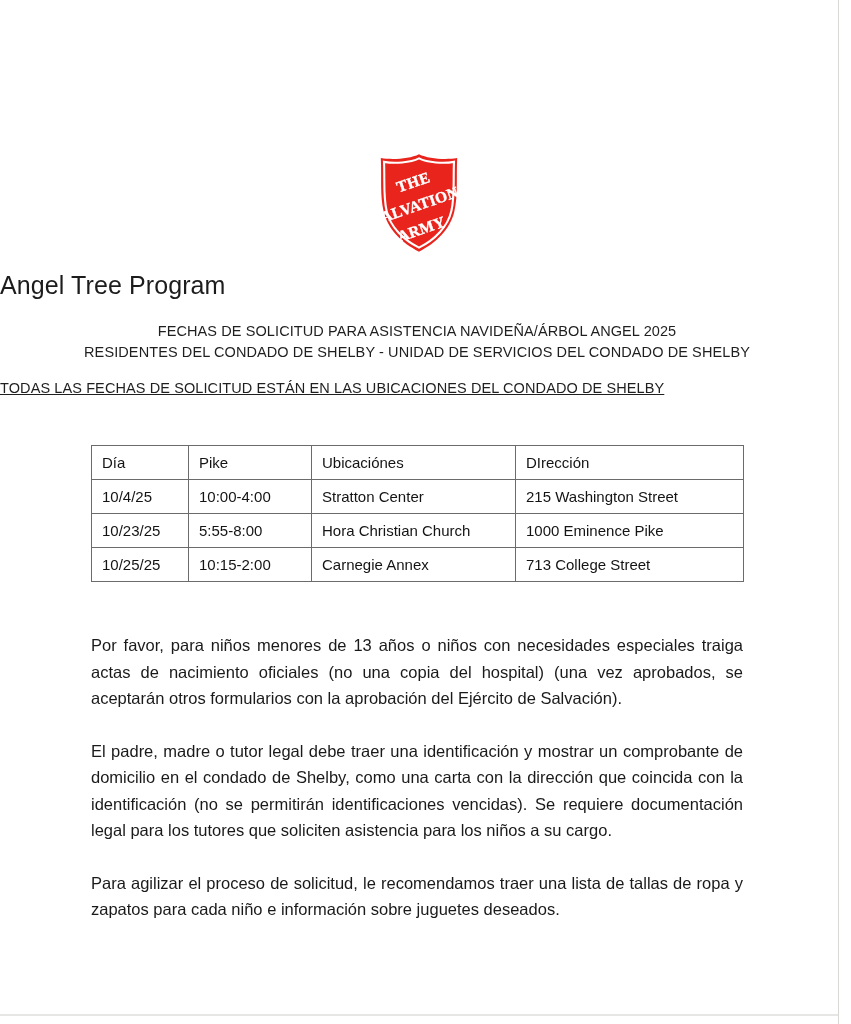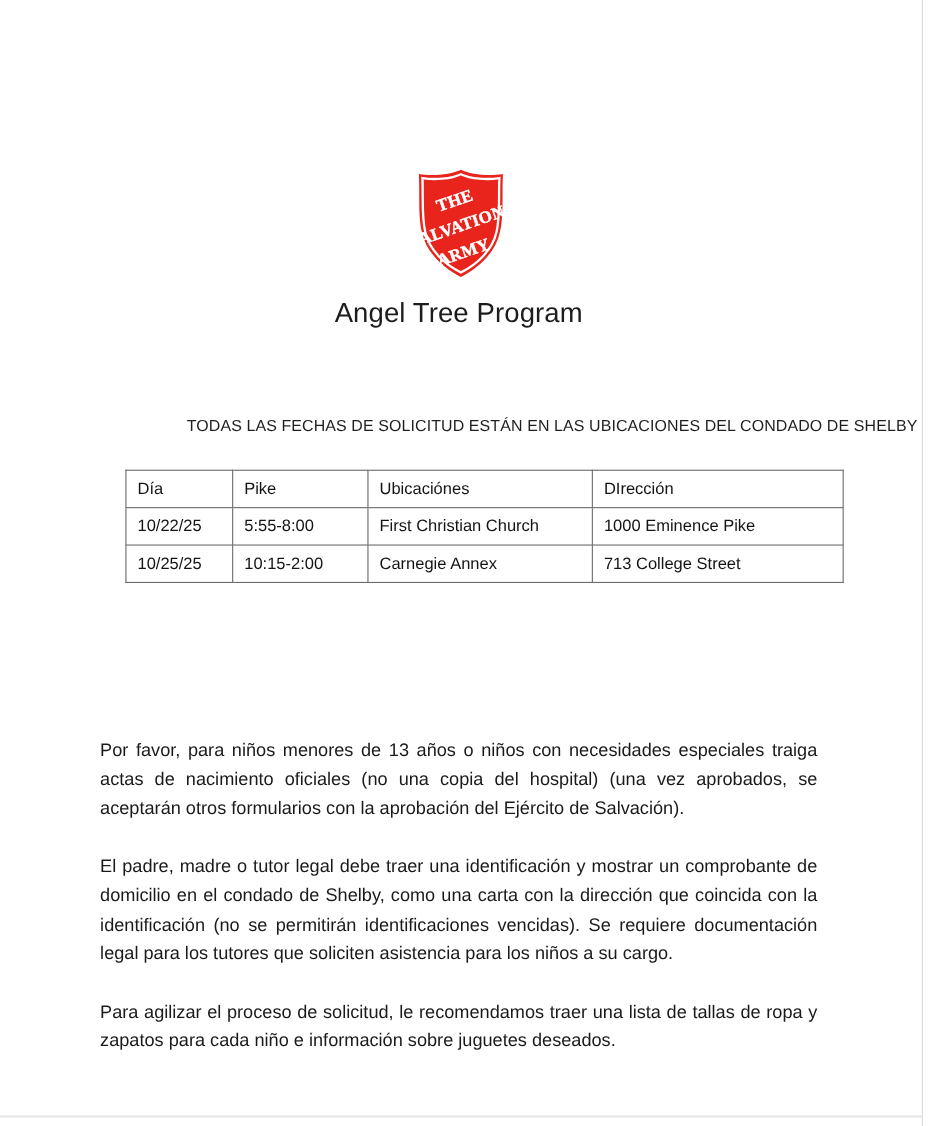--- a/index.html
+++ b/index.html
@@ -50,21 +50,21 @@
     height: 106px;
   }
   .logo-wrap svg { display: block; }
 
   
   .doc-title {
     position: absolute;
     left: 0;
     top: 271px;
     width: 834px;
-    text-align: center;
+    text-align: left;
     font-size: 25px;
     letter-spacing: 0.1px;
     color: #1c1c1c;
   }
 
   
   .subhead-block {
     position: absolute;
     left: 0;
     top: 321px;
@@ -76,37 +76,37 @@
     line-height: 21px;
     color: #1f1f1f;
     letter-spacing: 0.1px;
     white-space: nowrap;
   }
   .subhead-note {
     position: absolute;
     left: 0;
     top: 378px;
     width: 834px;
-    text-align: right;
+    text-align: left;
     font-size: 14.5px;
     line-height: 21px;
     color: #1f1f1f;
     letter-spacing: 0.1px;
     white-space: nowrap;
+    text-decoration: underline;
   }
 
   
   .sched-table {
     position: absolute;
     left: 91px;
-    top: 427px;
+    top: 445px;
     width: 652px;
     border-collapse: collapse;
     table-layout: fixed;
-    margin-left: 23px;
   }
   .sched-table td,
   .sched-table th {
     border: 1px solid #6b6b6b;
     padding: 6px 10px 7px 10px;
     font-size: 15px;
     font-weight: normal;
     text-align: left;
     color: #141414;
     height: 20px;
@@ -115,21 +115,21 @@
   }
   .col-dia      { width: 97px; }
   .col-hora     { width: 123px; }
   .col-ubic     { width: 204px; }
   .col-dir      { width: 228px; }
 
   
   .body-copy {
     position: absolute;
     left: 91px;
-    top: 669px;
+    top: 632px;
     width: 652px;
   }
   .para {
     font-size: 16.5px;
     line-height: 26.5px;
     text-align: justify;
     color: #1a1a1a;
     margin: 0 0 26px 0;
   }
   .para:last-child { margin-bottom: 10px; }
@@ -163,43 +163,53 @@
       <g fill="#ffffff" font-family="'Liberation Serif', serif" font-weight="bold" text-anchor="middle" stroke="#ffffff" stroke-width="0.4">
         <text x="44" y="37" font-size="15.5" letter-spacing="0.5" transform="rotate(-19 44 37)">THE</text>
         <text x="46" y="61" font-size="15.5" letter-spacing="0.3" transform="rotate(-19 46 61)">SALVATION</text>
         <text x="52" y="84" font-size="15.5" letter-spacing="0.3" transform="rotate(-19 52 84)">ARMY</text>
       </g>
     </svg>
   </div>
 
   <div class="doc-title">Angel Tree Program</div>
 
+  <div class="subhead-block">
+    <div class="subhead-line">FECHAS DE SOLICITUD PARA ASISTENCIA NAVIDEÑA/ÁRBOL ANGEL 2025</div>
+    <div class="subhead-line">RESIDENTES DEL CONDADO DE SHELBY - UNIDAD DE SERVICIOS DEL CONDADO DE SHELBY</div>
+  </div>
 
   <div class="subhead-note">TODAS LAS FECHAS DE SOLICITUD ESTÁN EN LAS UBICACIONES DEL CONDADO DE SHELBY</div>
 
   <table class="sched-table">
     <colgroup>
       <col class="col-dia">
         <col class="col-hora">
         <col class="col-ubic">
         <col class="col-dir">
     </colgroup>
     <thead>
       <tr>
         <th>Día</th>
         <th>Pike</th>
         <th>Ubicaciónes</th>
         <th>DIrección</th>
       </tr>
     </thead>
     <tbody>
       <tr>
-        <td>10/22/25</td>
+        <td>10/4/25</td>
+        <td>10:00-4:00</td>
+        <td>Stratton Center</td>
+        <td>215 Washington Street</td>
+      </tr>
+      <tr>
+        <td>10/23/25</td>
         <td>5:55-8:00</td>
-        <td>First Christian Church</td>
+        <td>Hora Christian Church</td>
         <td>1000 Eminence Pike</td>
       </tr>
       <tr>
         <td>10/25/25</td>
         <td>10:15-2:00</td>
         <td>Carnegie Annex</td>
         <td>713 College Street</td>
       </tr>
     </tbody>
   </table>

